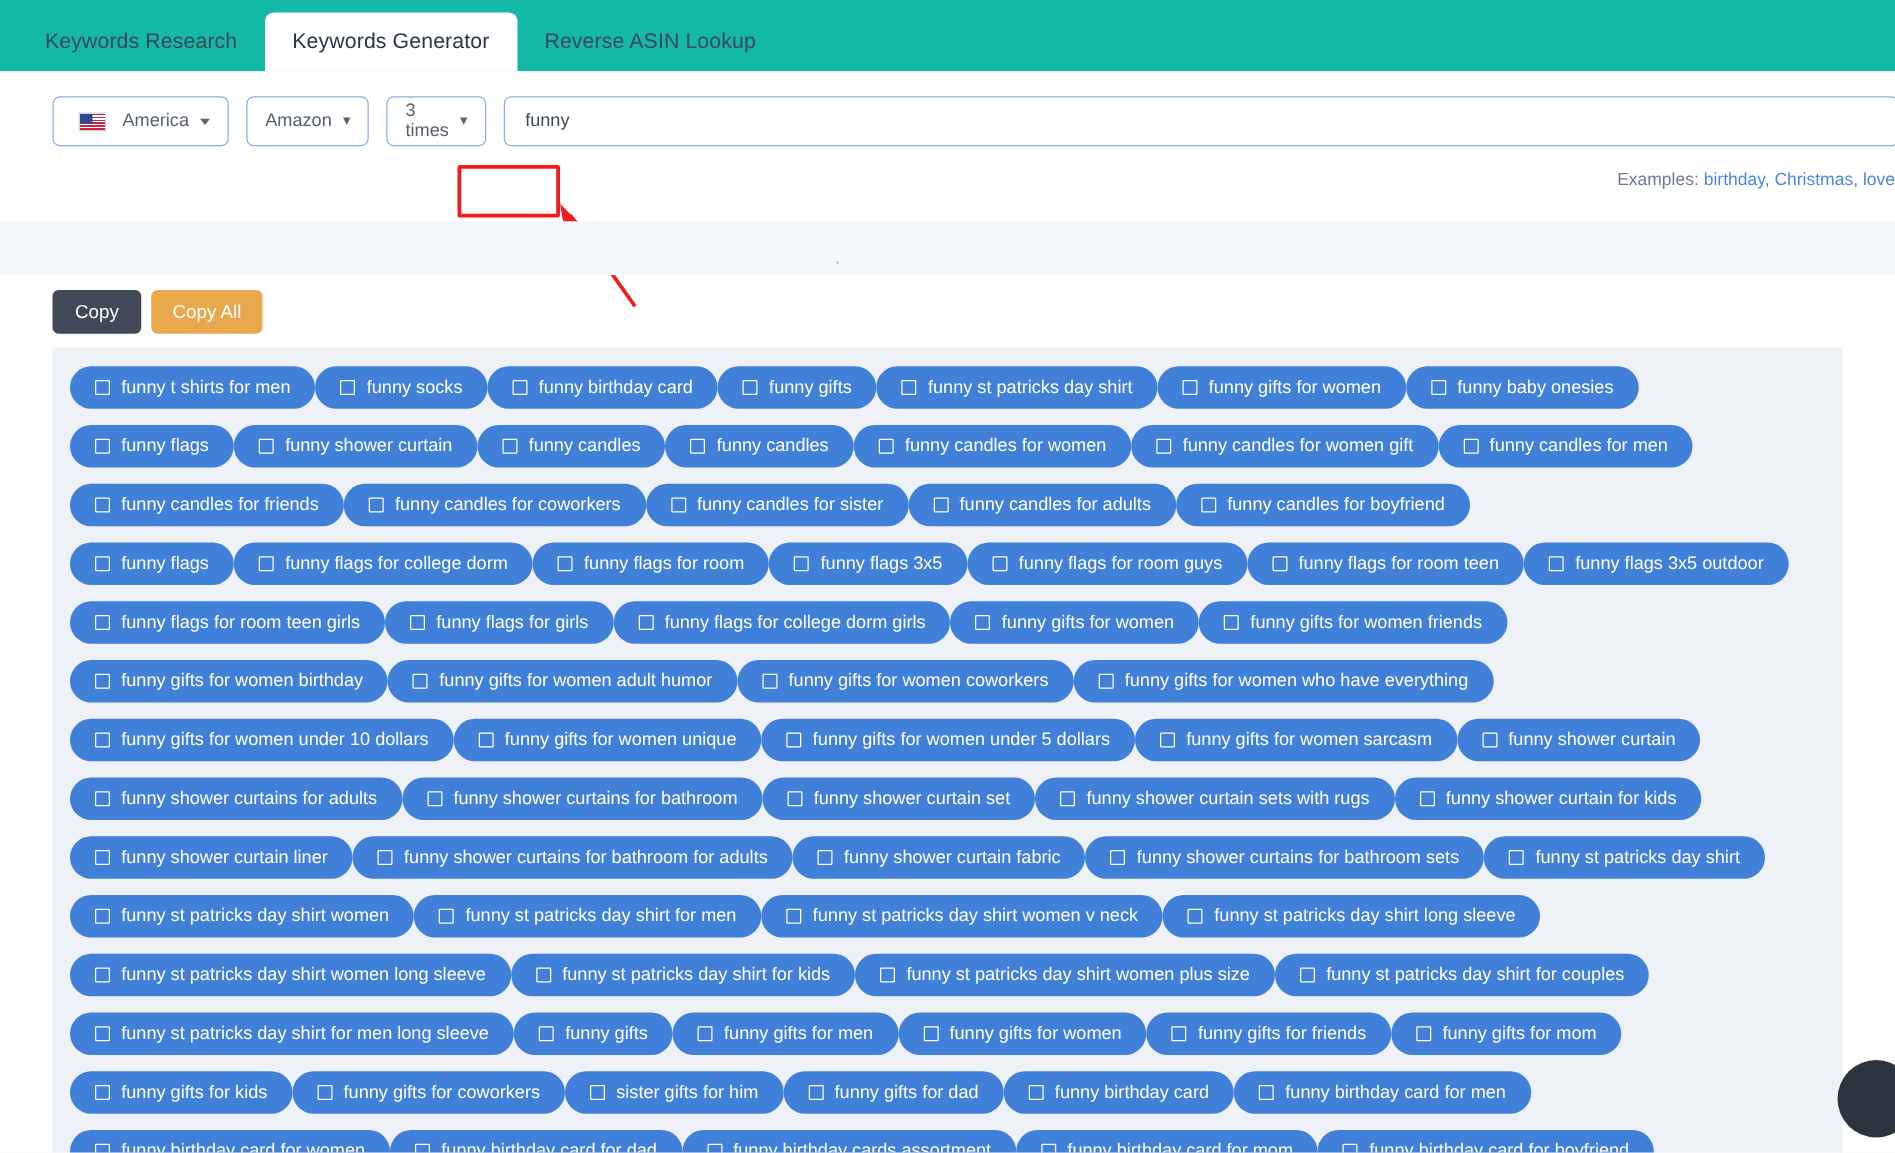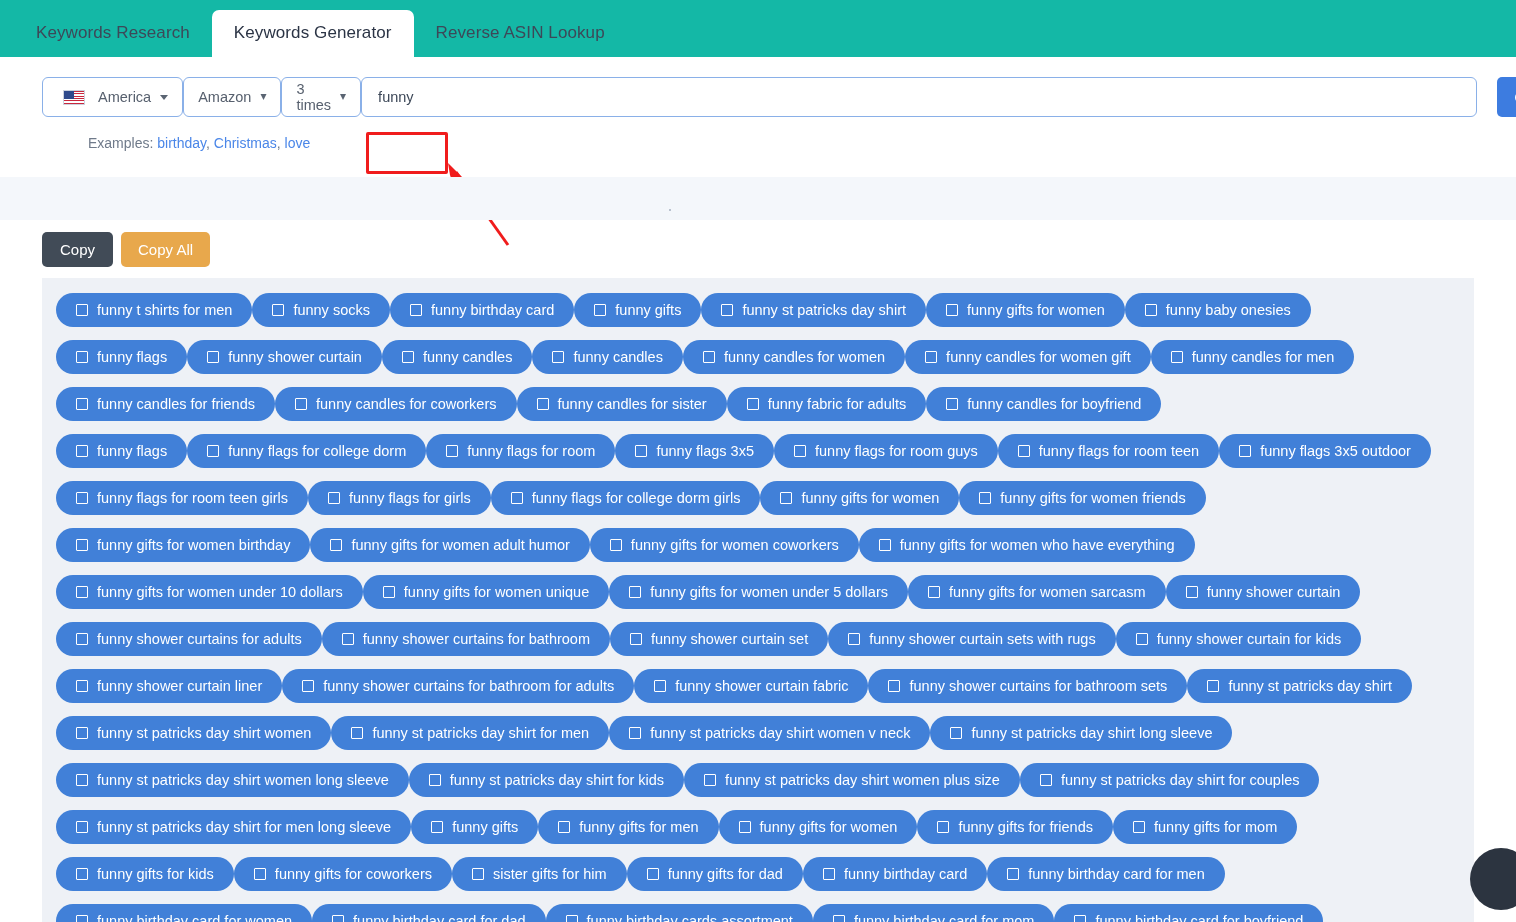--- a/index.html
+++ b/index.html
@@ -37,20 +37,21 @@
 
   
   .panel {
     background: #ffffff;
     padding: 20px 0 0 0;
     position: relative;
     height: 120px;
   }
   .controls {
     display: flex;
+    gap: 14px;
     padding: 0 0 0 42px;
     border-radius: 10px;
   }
   .selectbox {
     height: 40px;
     border: 1px solid #8ab0e8;
     border-radius: 6px;
     background: #fff;
     display: flex;
     align-items: center;
@@ -144,21 +145,21 @@
     position: absolute;
     width: 2px; height: 6px;
     background: #fff;
     right: -2px; bottom: -5px;
     transform: rotate(-45deg);
     border-radius: 1px;
   }
 
   .examples {
     margin: 18px 0 0 0;
-    text-align: left;
+    text-align: right;
     padding-left: 88px;
     font-size: 14px;
     color: #6f7a8a;
   }
   .examples a { color: #4a86e8; text-decoration: none; cursor: pointer; }
 
   
   .annot-box {
     position: absolute;
     left: 366px; top: 75px;
@@ -398,21 +399,21 @@
         <div class="chip">
           <span class="cbox"></span>
           <span>funny candles for coworkers</span>
         </div>
         <div class="chip">
           <span class="cbox"></span>
           <span>funny candles for sister</span>
         </div>
         <div class="chip">
           <span class="cbox"></span>
-          <span>funny fabric for adults</span>
+          <span>funny candles for adults</span>
         </div>
         <div class="chip">
           <span class="cbox"></span>
           <span>funny candles for boyfriend</span>
         </div>
       </div>
       <div class="chiprow">
         <div class="chip">
           <span class="cbox"></span>
           <span>funny flags</span>

